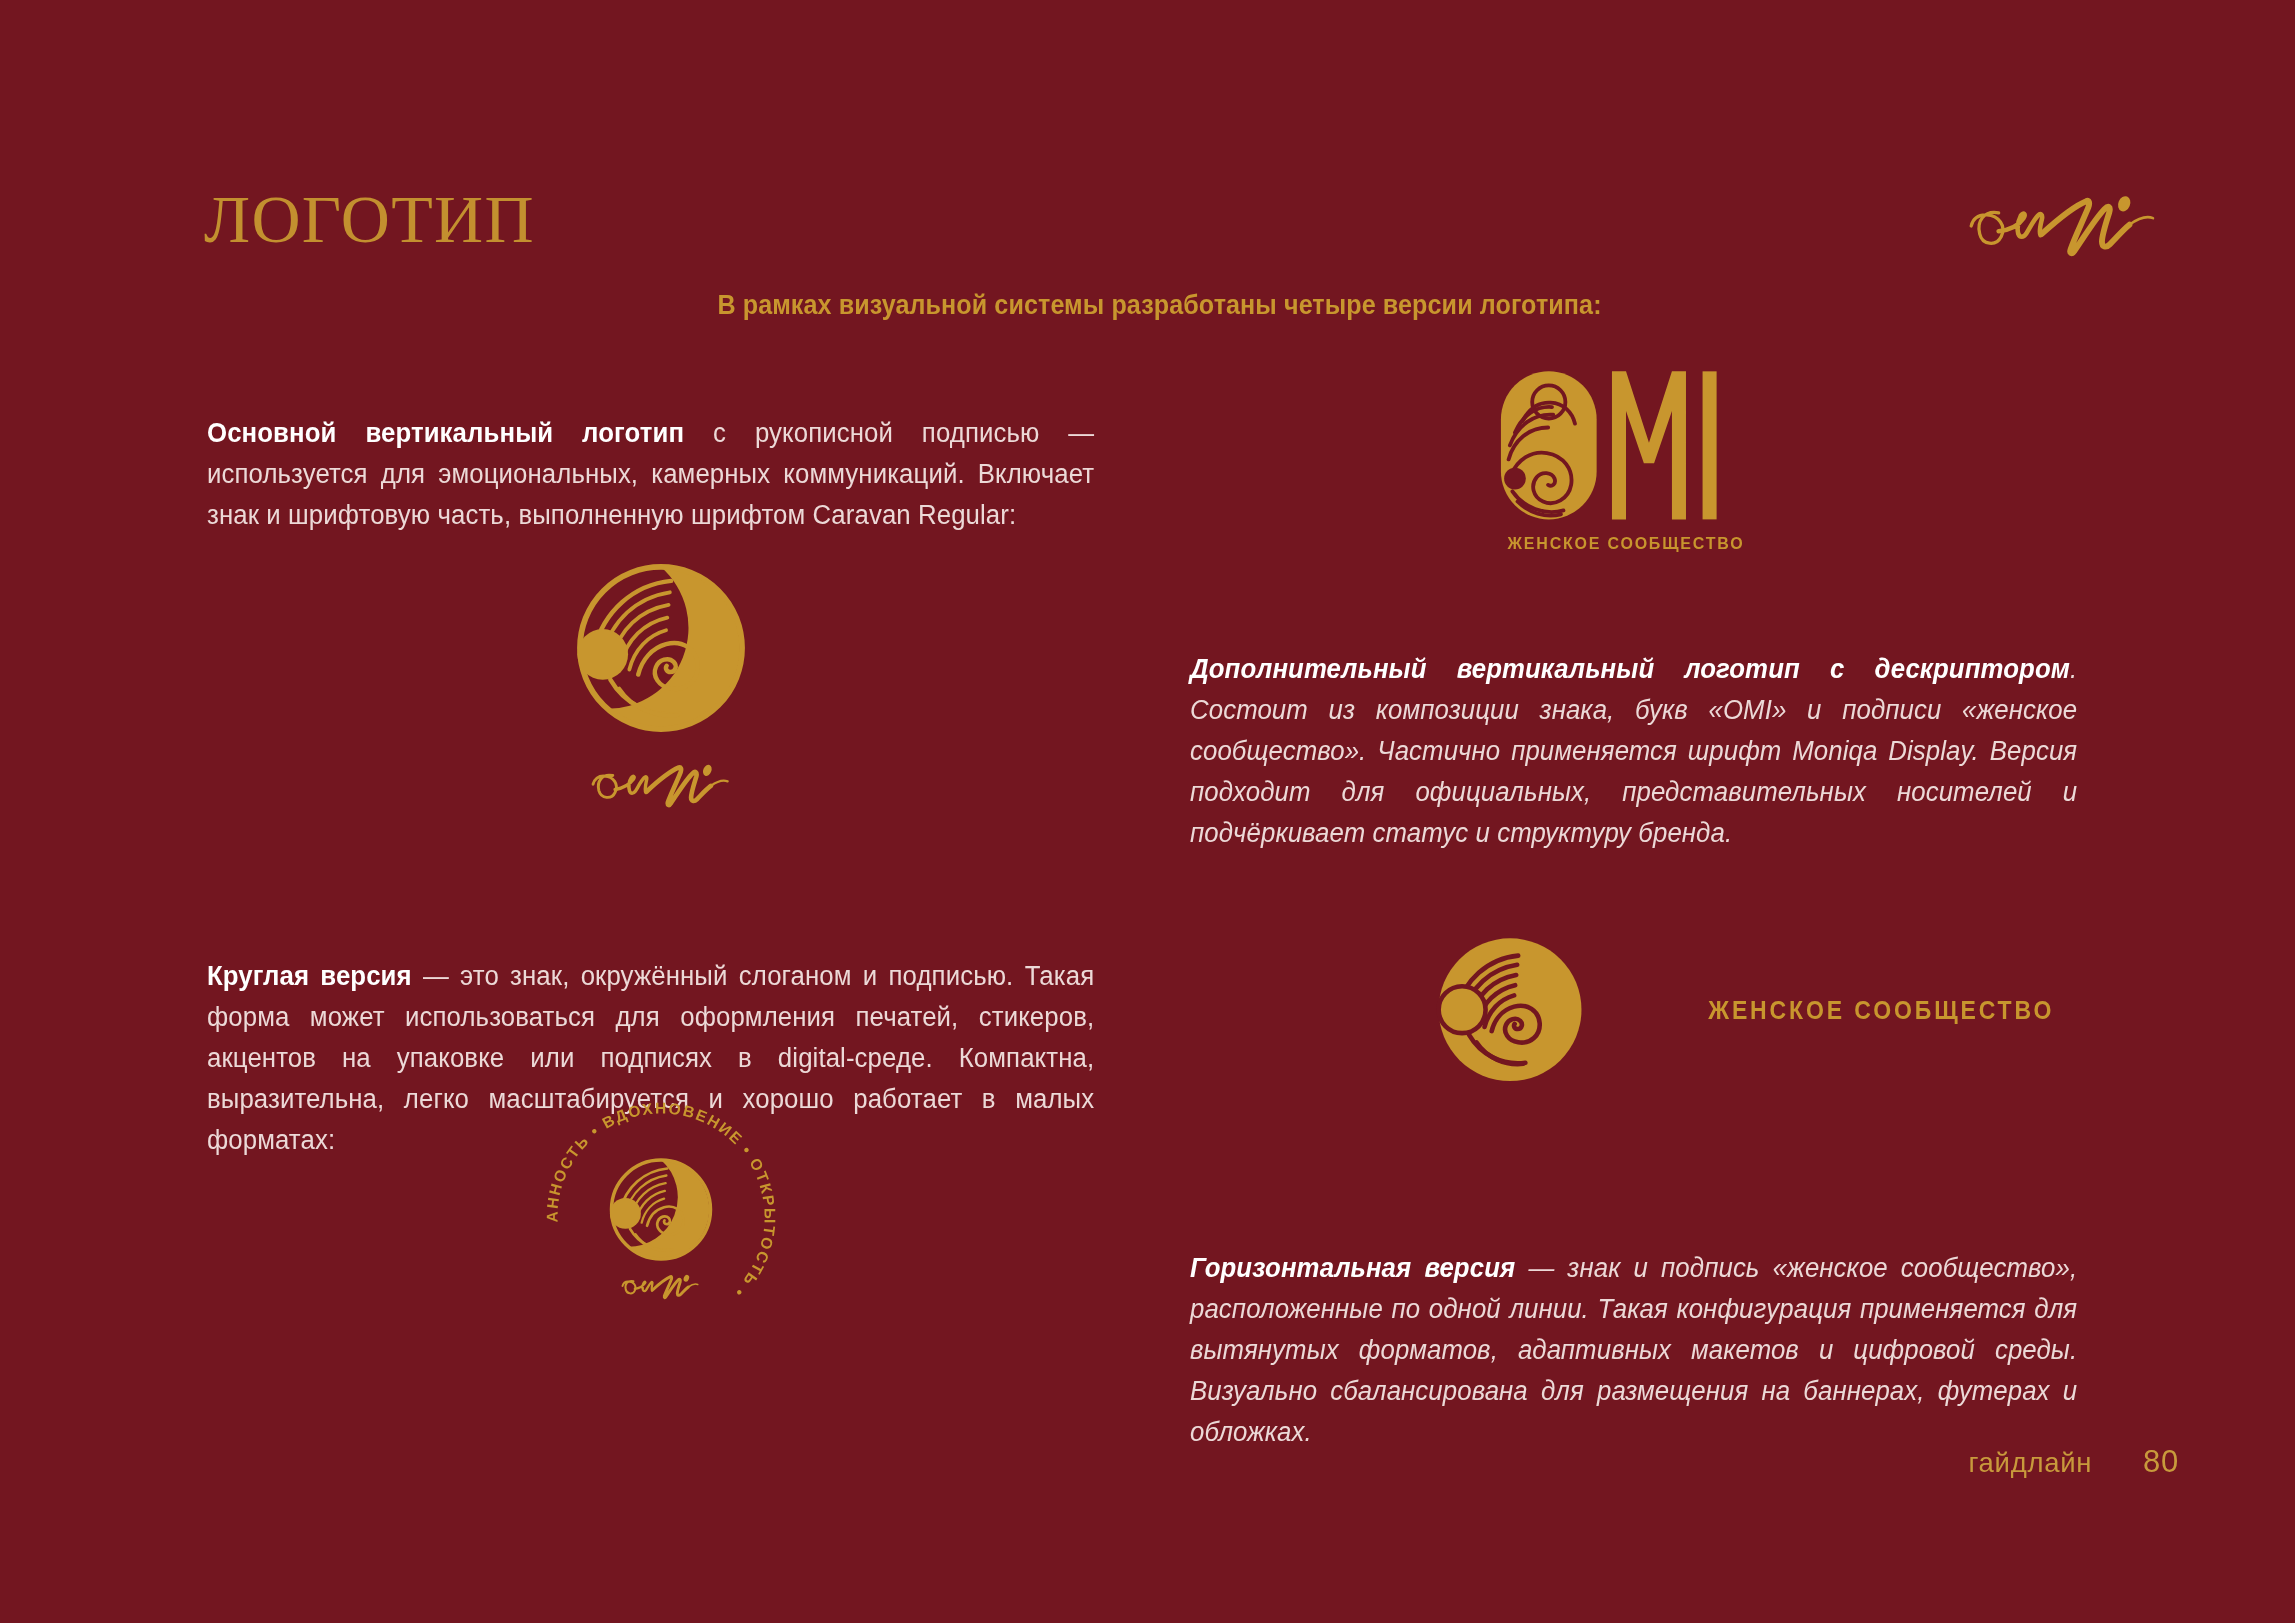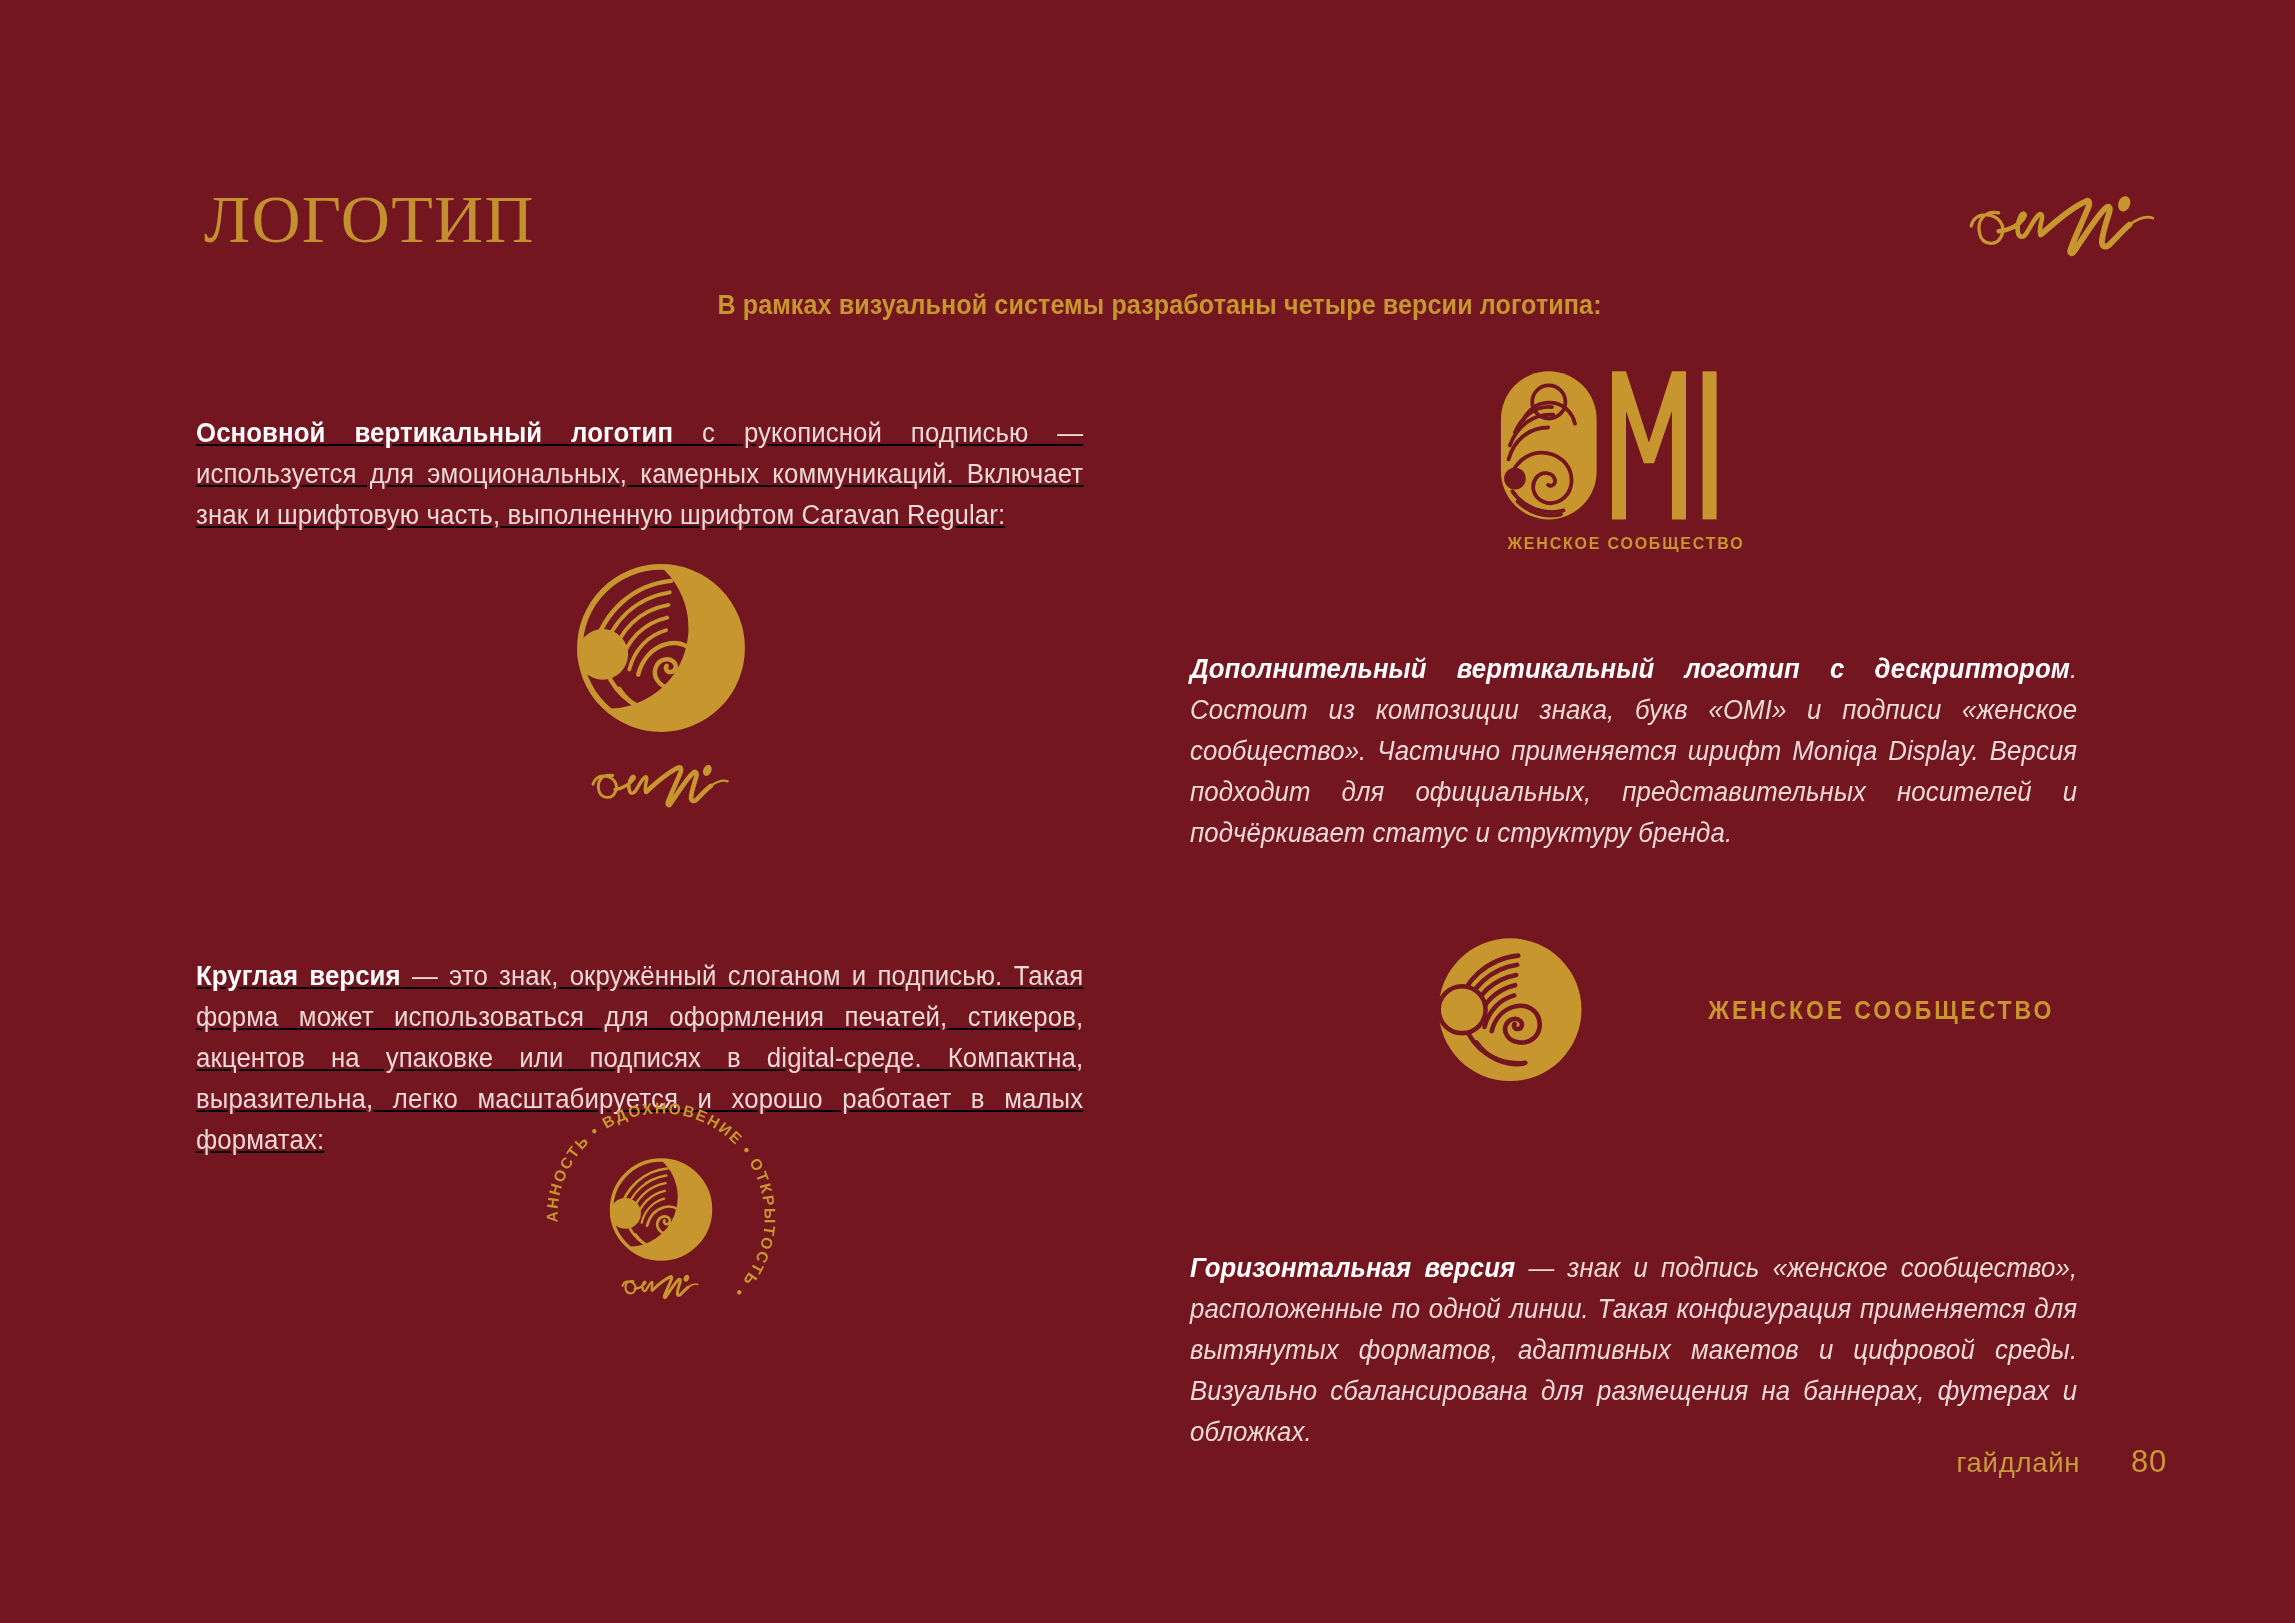--- a/index.html
+++ b/index.html
@@ -48,21 +48,21 @@
     text-align: center;
     color: #c8962e;
     font-size: 27px;
     font-weight: bold;
     letter-spacing: 0.1px;
     transform: scaleX(.93);
   }
 
   
   .col { position: absolute; width: 929px; }
-  #col-left  { left: 196px;  top: 386px; text-decoration: underline; }
+  #col-left  { left: 207px;  top: 386px; }
   #col-right { left: 1190px; top: 386px; font-style: italic; }
 
   .para {
     color: #ecd9d7;
     font-size: 27px;
     line-height: 41px;
     text-align: justify;
     text-justify: inter-word;
     letter-spacing: 0.1px;
     transform: scaleX(.955);
@@ -74,21 +74,21 @@
   .logo-block { position: absolute; }
 
   #logo-vertical-main { left: 458px;  top: 553px;  width: 406px; text-align: center; }
   #logo-round         { left: 432px;  top: 1086px; width: 458px; text-align: center; }
   #logo-vertical-desc { left: 1423px; top: 366px;  width: 406px; text-align: center; }
   #logo-horizontal    { left: 1427px; top: 929px; width: 654px; }
 
   
   #footer {
     position: absolute;
-    right: 152px;
+    right: 140px;
     bottom: 143px;
     display: flex;
     align-items: baseline;
     gap: 51px;
     color: #c89a3c;
     font-size: 27.5px;
     letter-spacing: 0.7px;
   }
   #footer .page-no { font-size: 31px; }
 

